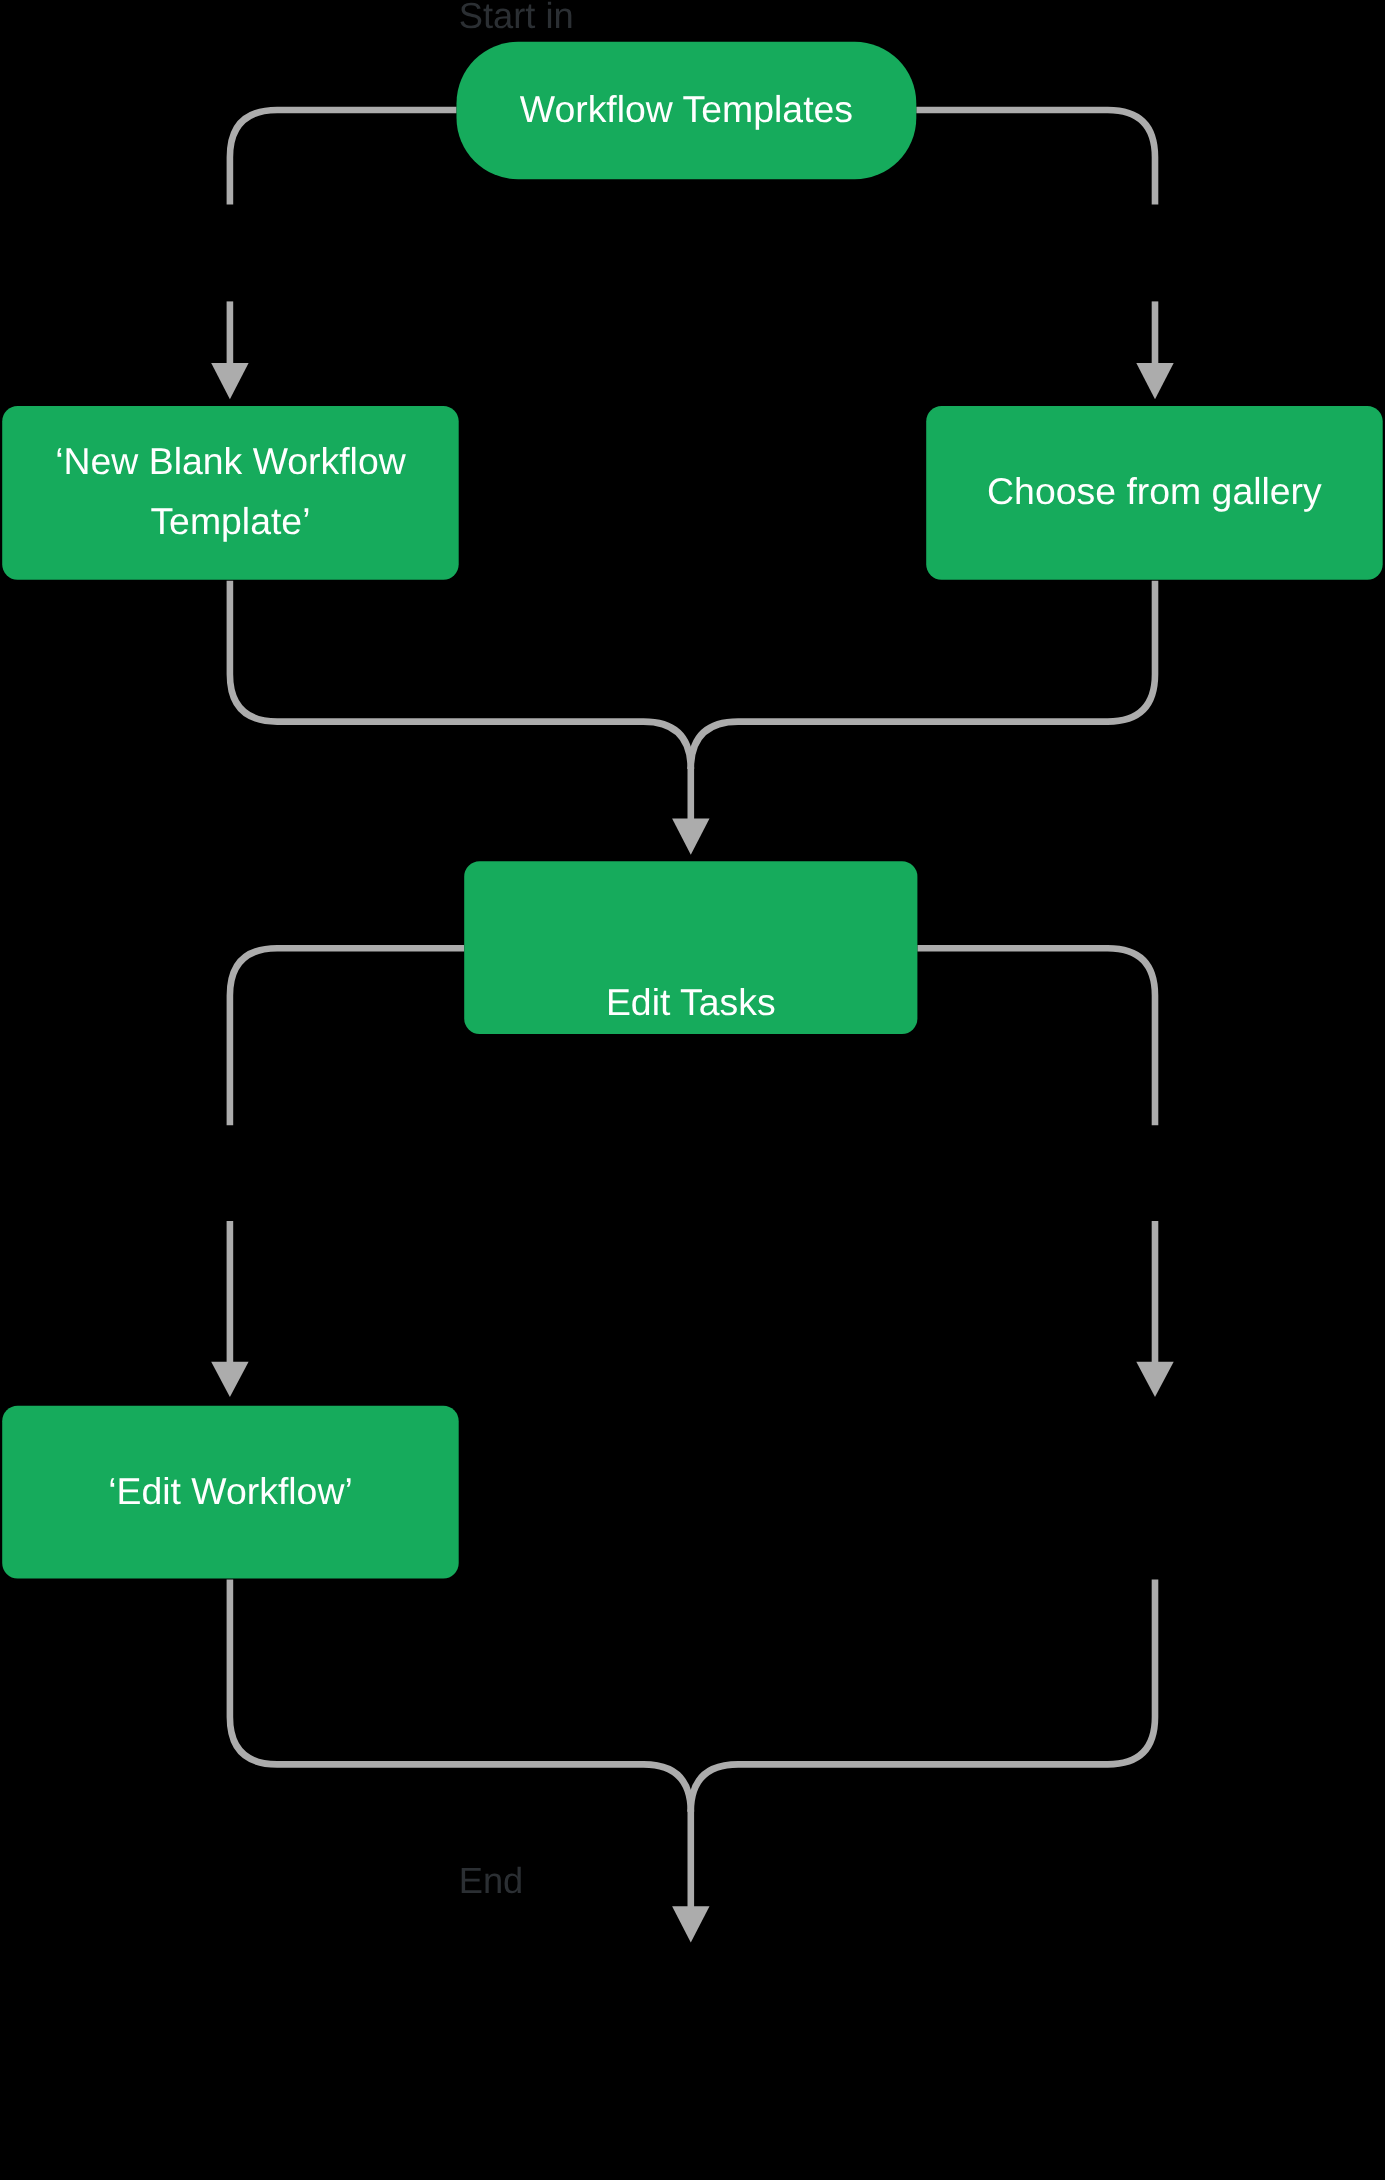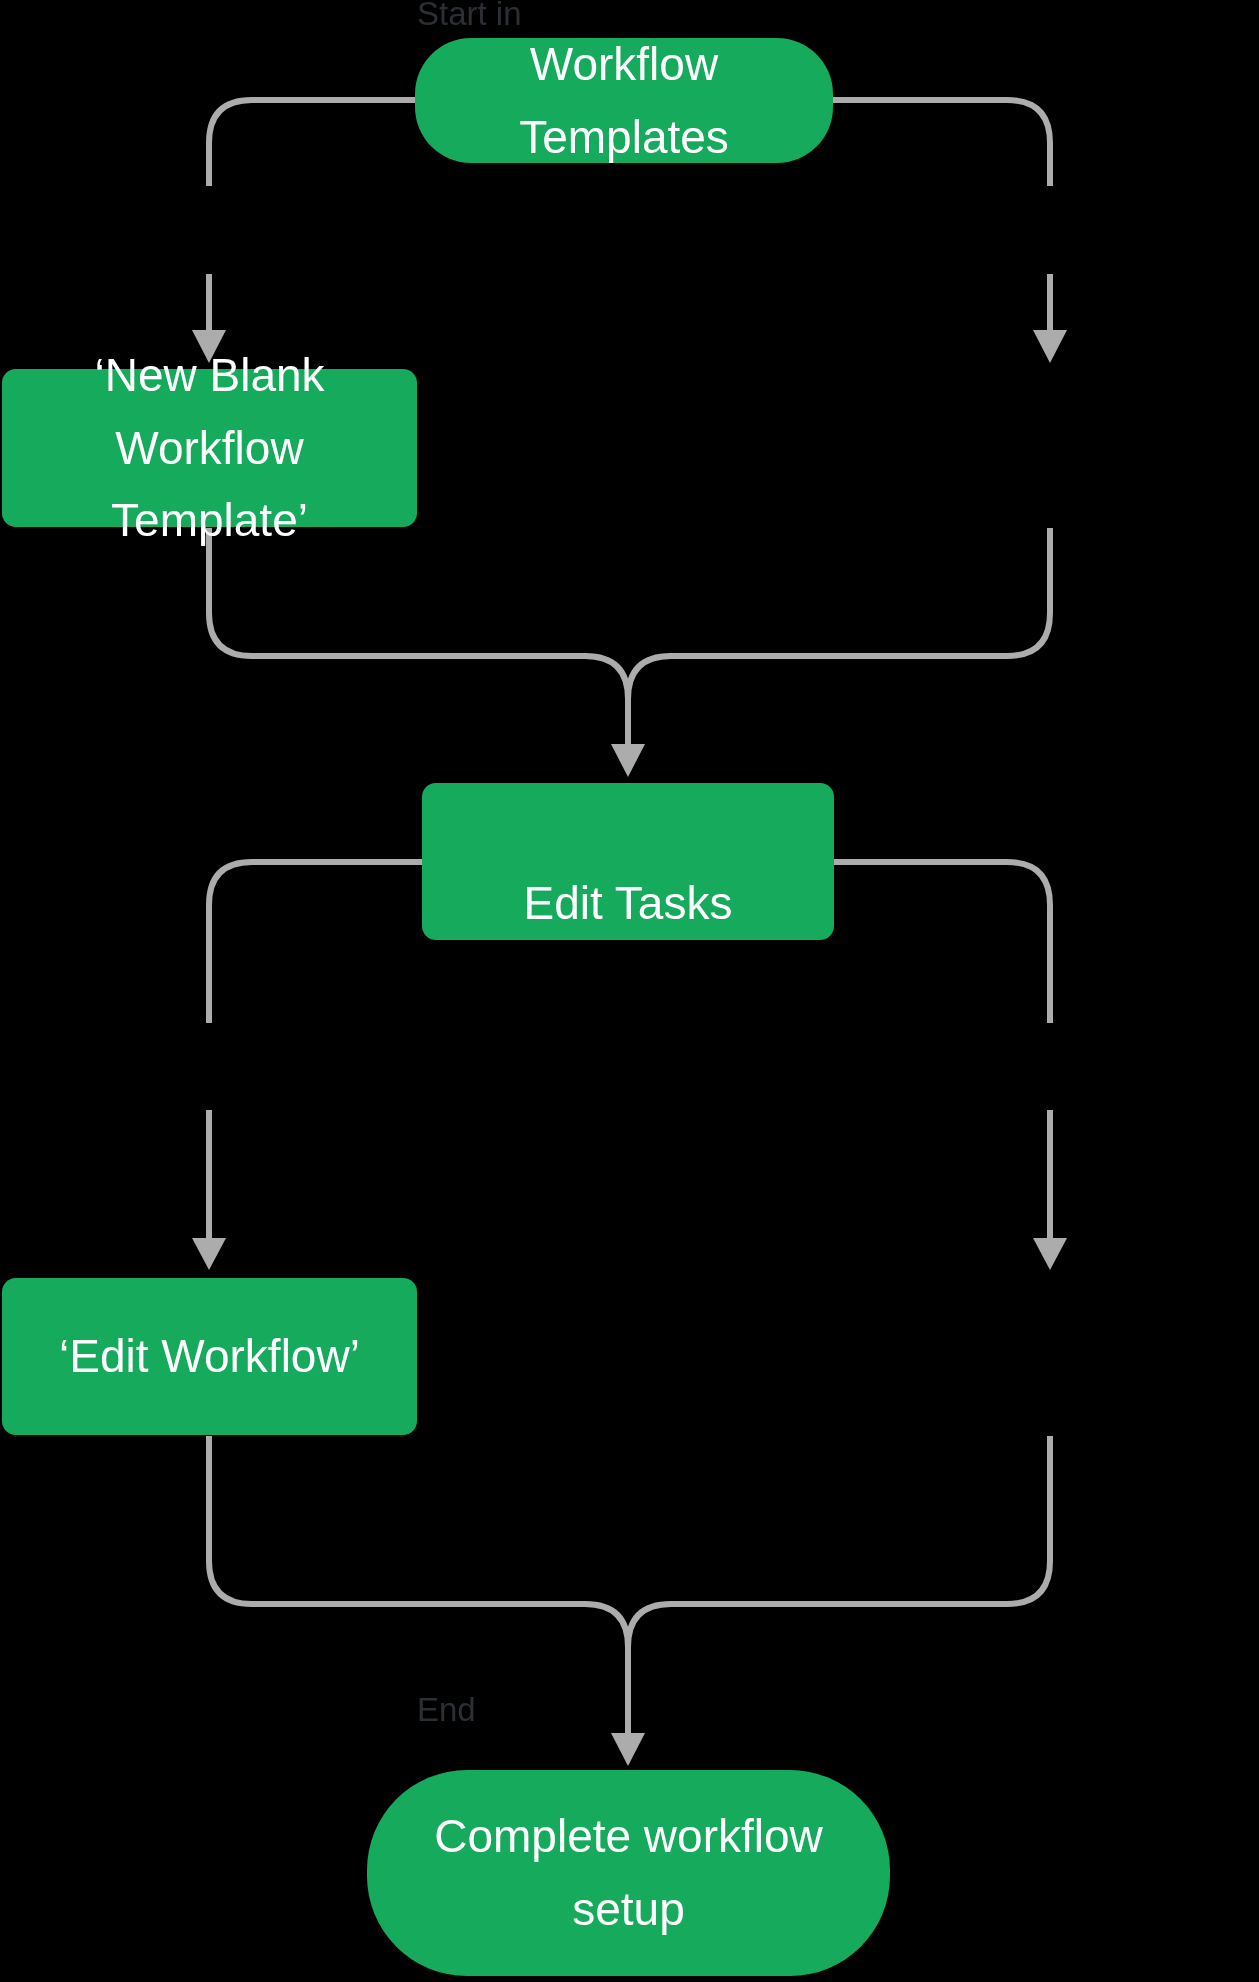--- a/index.html
+++ b/index.html
@@ -12,21 +12,21 @@
   }
   svg.connector-layer { position:absolute; left:0; top:0; width:1259px; height:1982px; }
   .connector { stroke:var(--connector-gray,#ACACAC); stroke-width:6; fill:none; }
   .arrowhead { fill:var(--connector-gray,#ACACAC); stroke:none; }
   .node {
     position:absolute;
     background:var(--node-green,#16AB5C);
     color:var(--node-text,#FFFFFF);
     display:flex; align-items:center; justify-content:center;
     text-align:center;
-    font-size:46px; font-weight:500; line-height:1.58;
+    font-size:34px; font-weight:500; line-height:1.58;
     box-sizing:border-box;
   }
   .rect { border-radius:14px; }
   .pill-start { border-radius:56px; }
   .pill-end { border-radius:100px; }
   .node .node-label { display:block; padding:0 42px; }
   .flow-label {
     position:absolute;
     color:var(--label-gray,#2B2F33);
     font-size:33px; font-weight:500; line-height:1;
@@ -83,27 +83,27 @@
   <div class="flow-label" style="left:417px; top:1693px;">End</div>
 
   <div class="node pill-start" style="left:415px; top:38px; width:418px; height:125px;">
     <span class="node-label">Workflow Templates</span>
   </div>
 
   <div class="node rect" style="left:2px; top:369px; width:415px; height:158px;">
     <span class="node-label">‘New Blank Workflow Template’</span>
   </div>
 
+  <div class="node rect" style="left:842px; top:369px; width:415px; height:158px;">
+    <span class="node-label">Choose from gallery</span>
+  </div>
 
   <div class="node rect" style="left:422px; top:783px; width:412px; height:157px;align-items:flex-end;">
     <span class="node-label">Edit Tasks</span>
   </div>
 
   <div class="node rect" style="left:2px; top:1278px; width:415px; height:157px;">
     <span class="node-label">‘Edit Workflow’</span>
   </div>
 
 
-  <div class="node pill-end" style="left:367px; top:1770px; width:523px; height:206px;">
-    <span class="node-label">Complete workflow setup</span>
-  </div>
 
 </div>
 
 </body></html>

